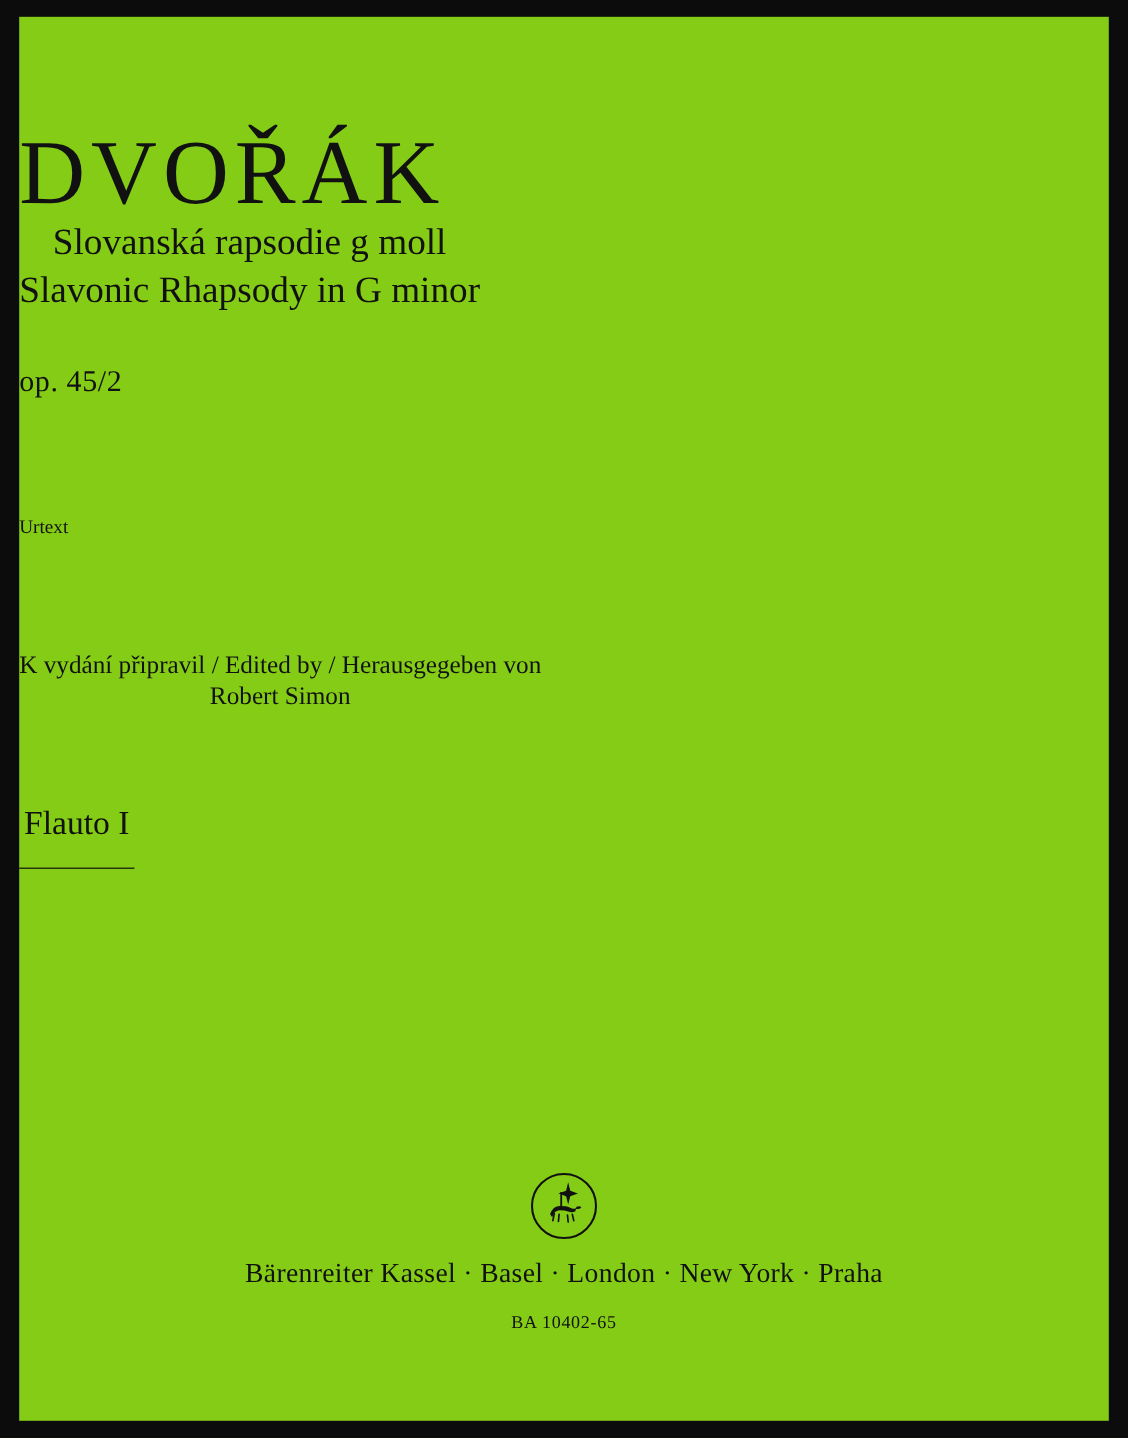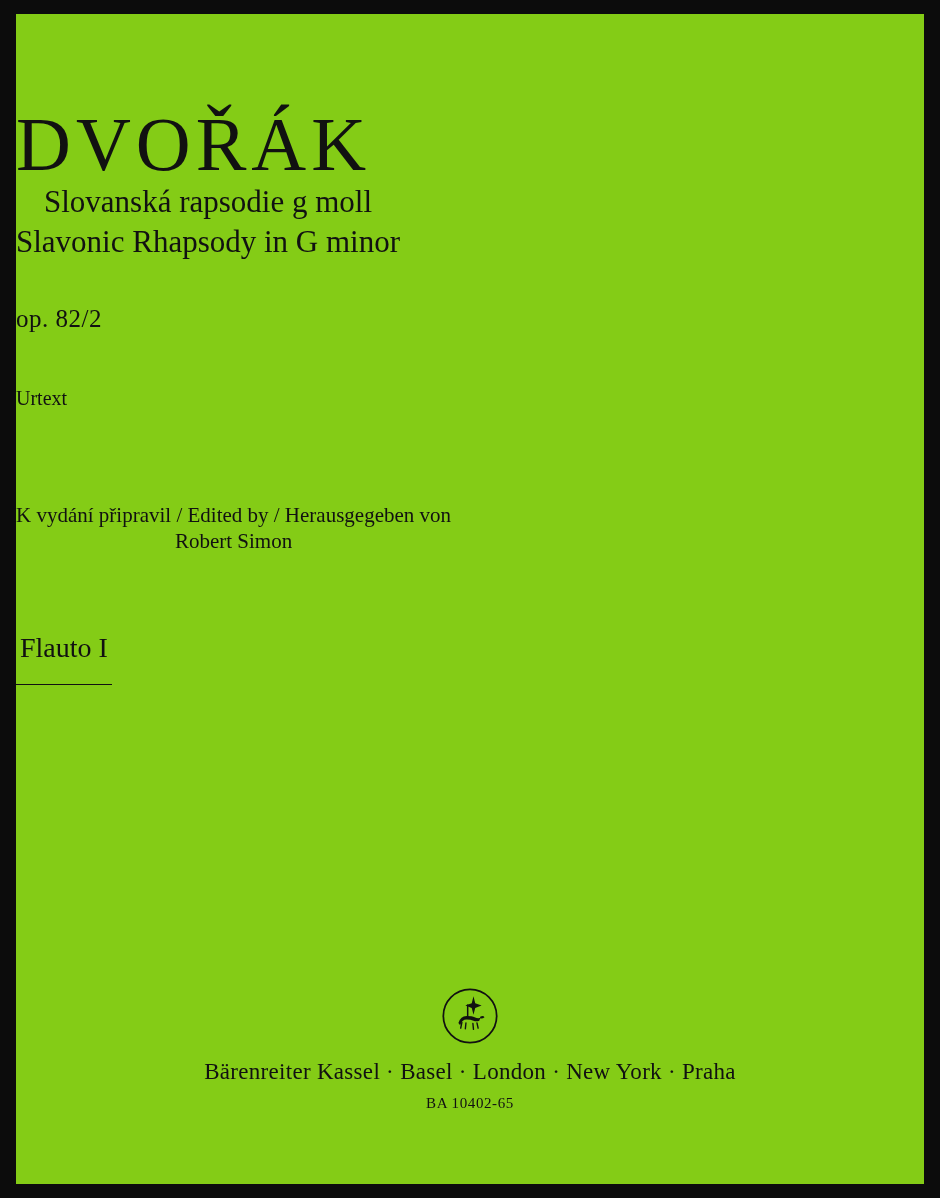--- a/index.html
+++ b/index.html
@@ -47,22 +47,22 @@
   .title-line {
     font-size: 31px;
     font-weight: 400;
   }
   .opus {
     margin-top: 42px;
     font-size: 25px;
     letter-spacing: 0.5px;
   }
   .urtext {
-    margin-top: 54px;
-    font-size: 20px;
+    margin-top: 98px;
+    font-size: 16px;
   }
   .editor {
     margin-top: 92px;
     text-align: center;
     font-size: 21px;
     line-height: 1.25;
   }
   .part-name {
     margin-top: 78px;
     font-size: 28px;
@@ -82,39 +82,39 @@
   .logo {
     width: 58px;
     height: 58px;
     margin-bottom: 14px;
   }
   .publisher-line {
     font-size: 23px;
     letter-spacing: 0.3px;
   }
   .plate-number {
-    margin-top: 10px;
+    margin-top: 21px;
     font-size: 15px;
     letter-spacing: 0.6px;
   }
 </style>
 </head>
 <body>
 
 <div class="page-frame">
   <div class="page-sheet">
 
     <div class="composer">DVOŘÁK</div>
 
     <div class="titles">
       <div class="title-line">Slovanská rapsodie g moll</div>
       <div class="title-line">Slavonic Rhapsody in G minor</div>
     </div>
 
-    <div class="opus">op. 82/2</div>
+    <div class="opus">op. 45/2</div>
 
     <div class="urtext">Urtext</div>
 
     <div class="editor">
       <div>K vydání připravil / Edited by / Herausgegeben von</div>
       <div>Robert Simon</div>
     </div>
 
     <div class="part-name">Flauto I</div>
 

